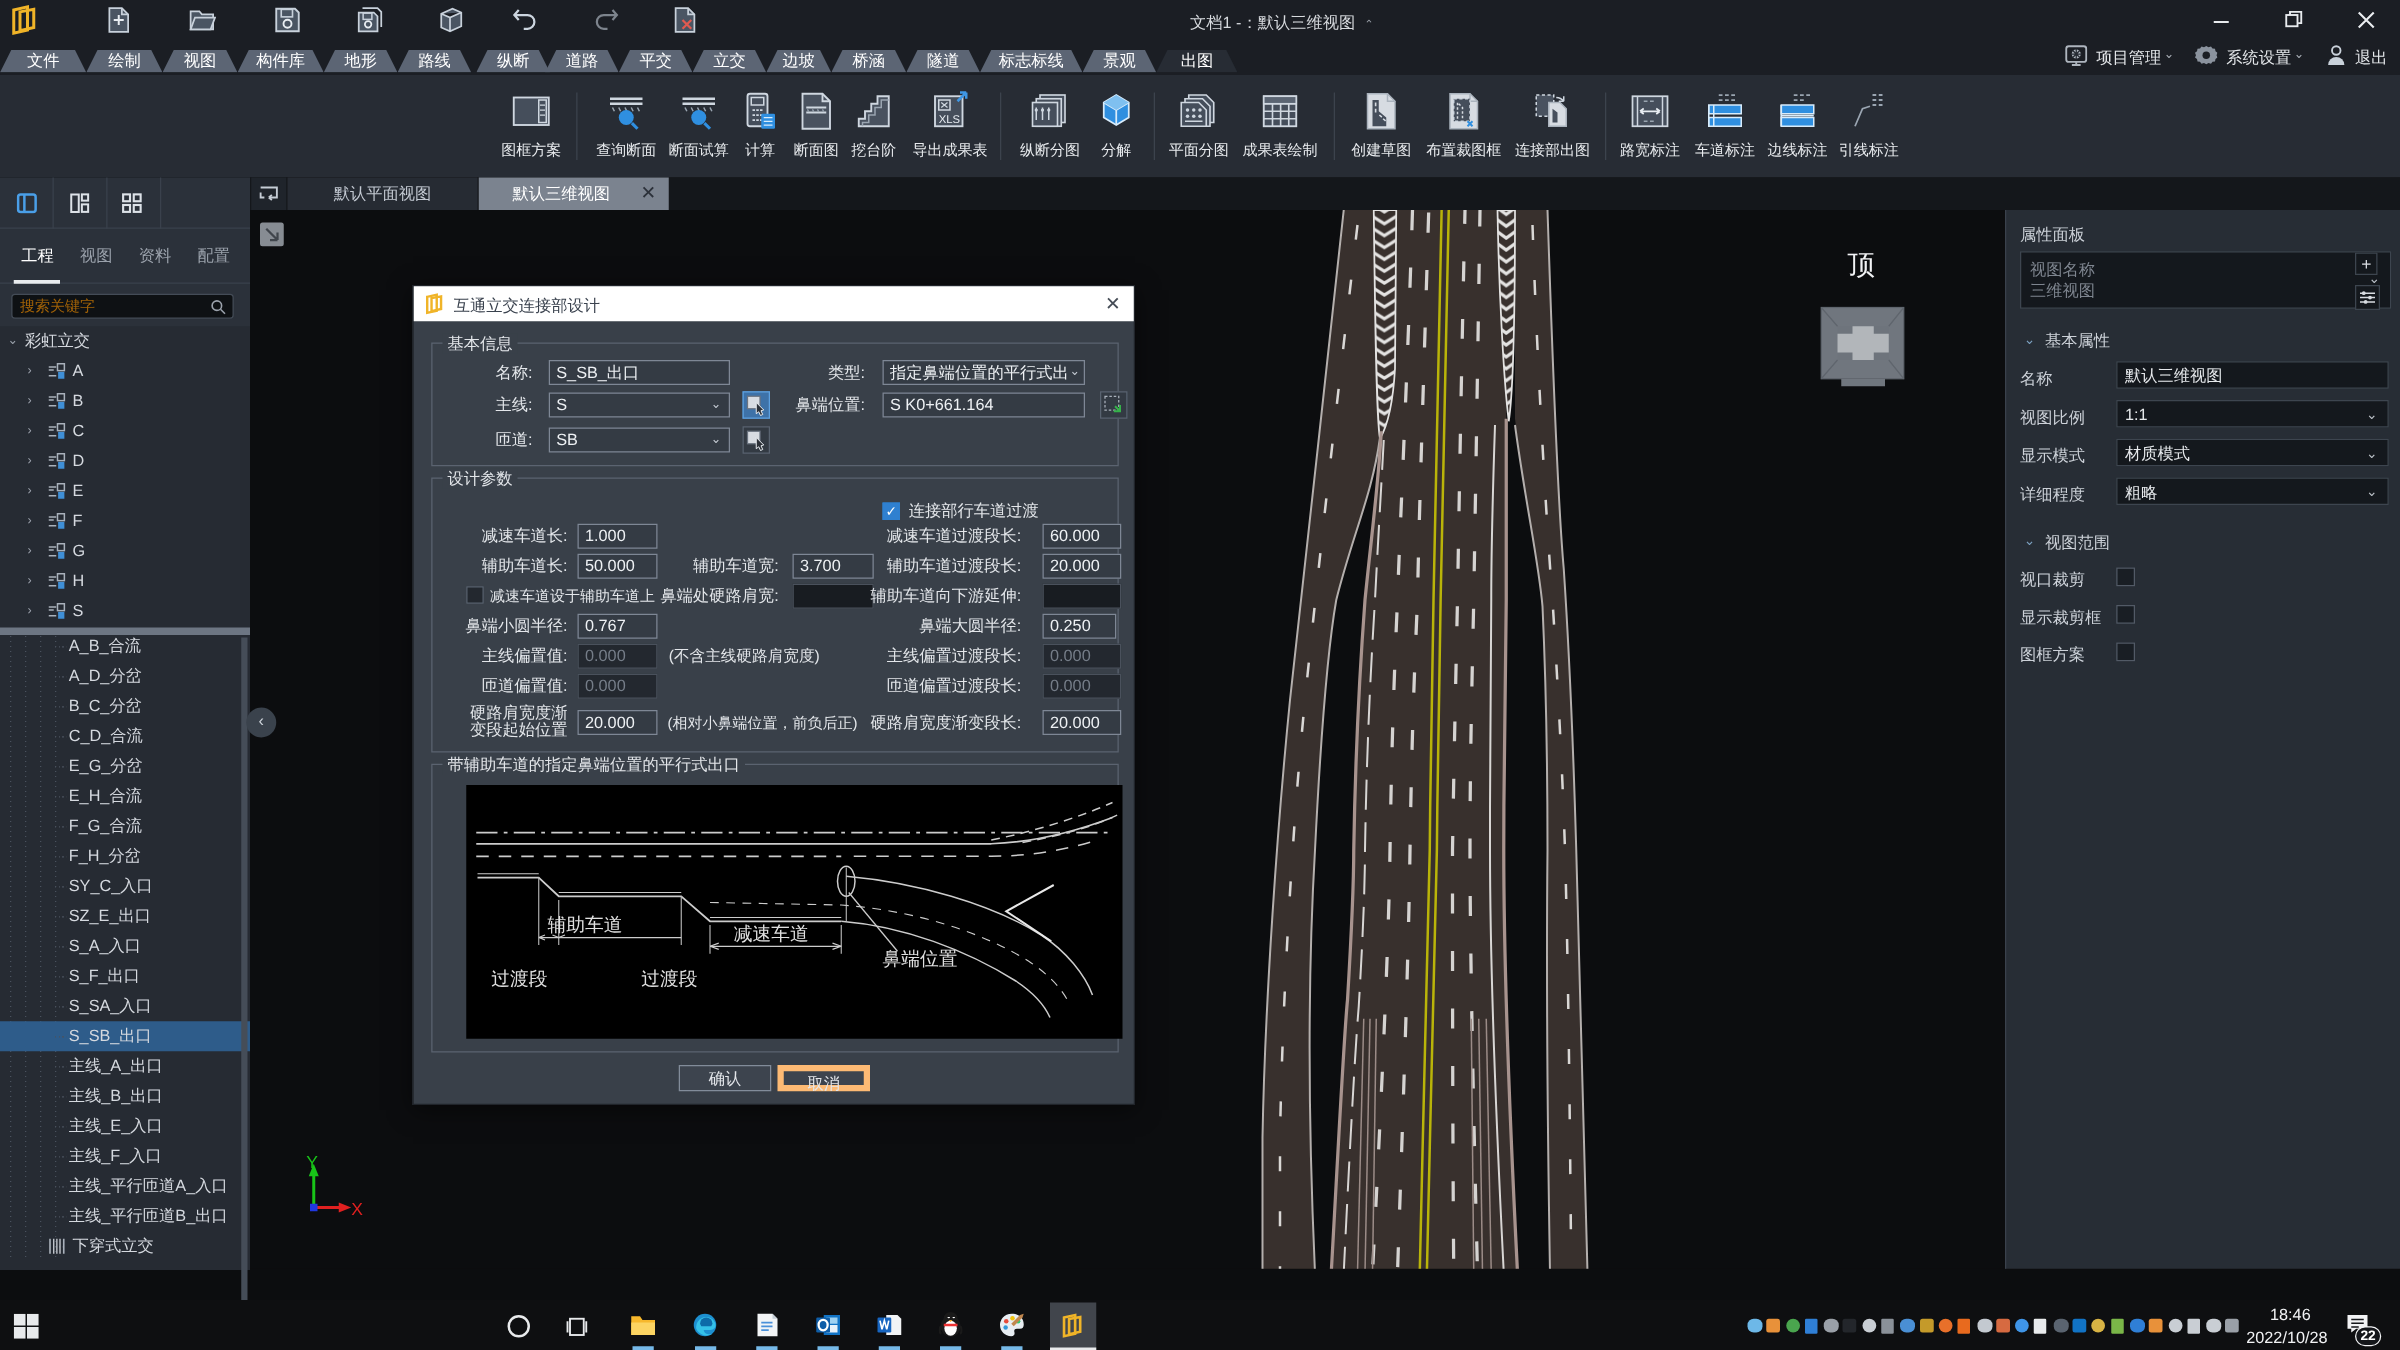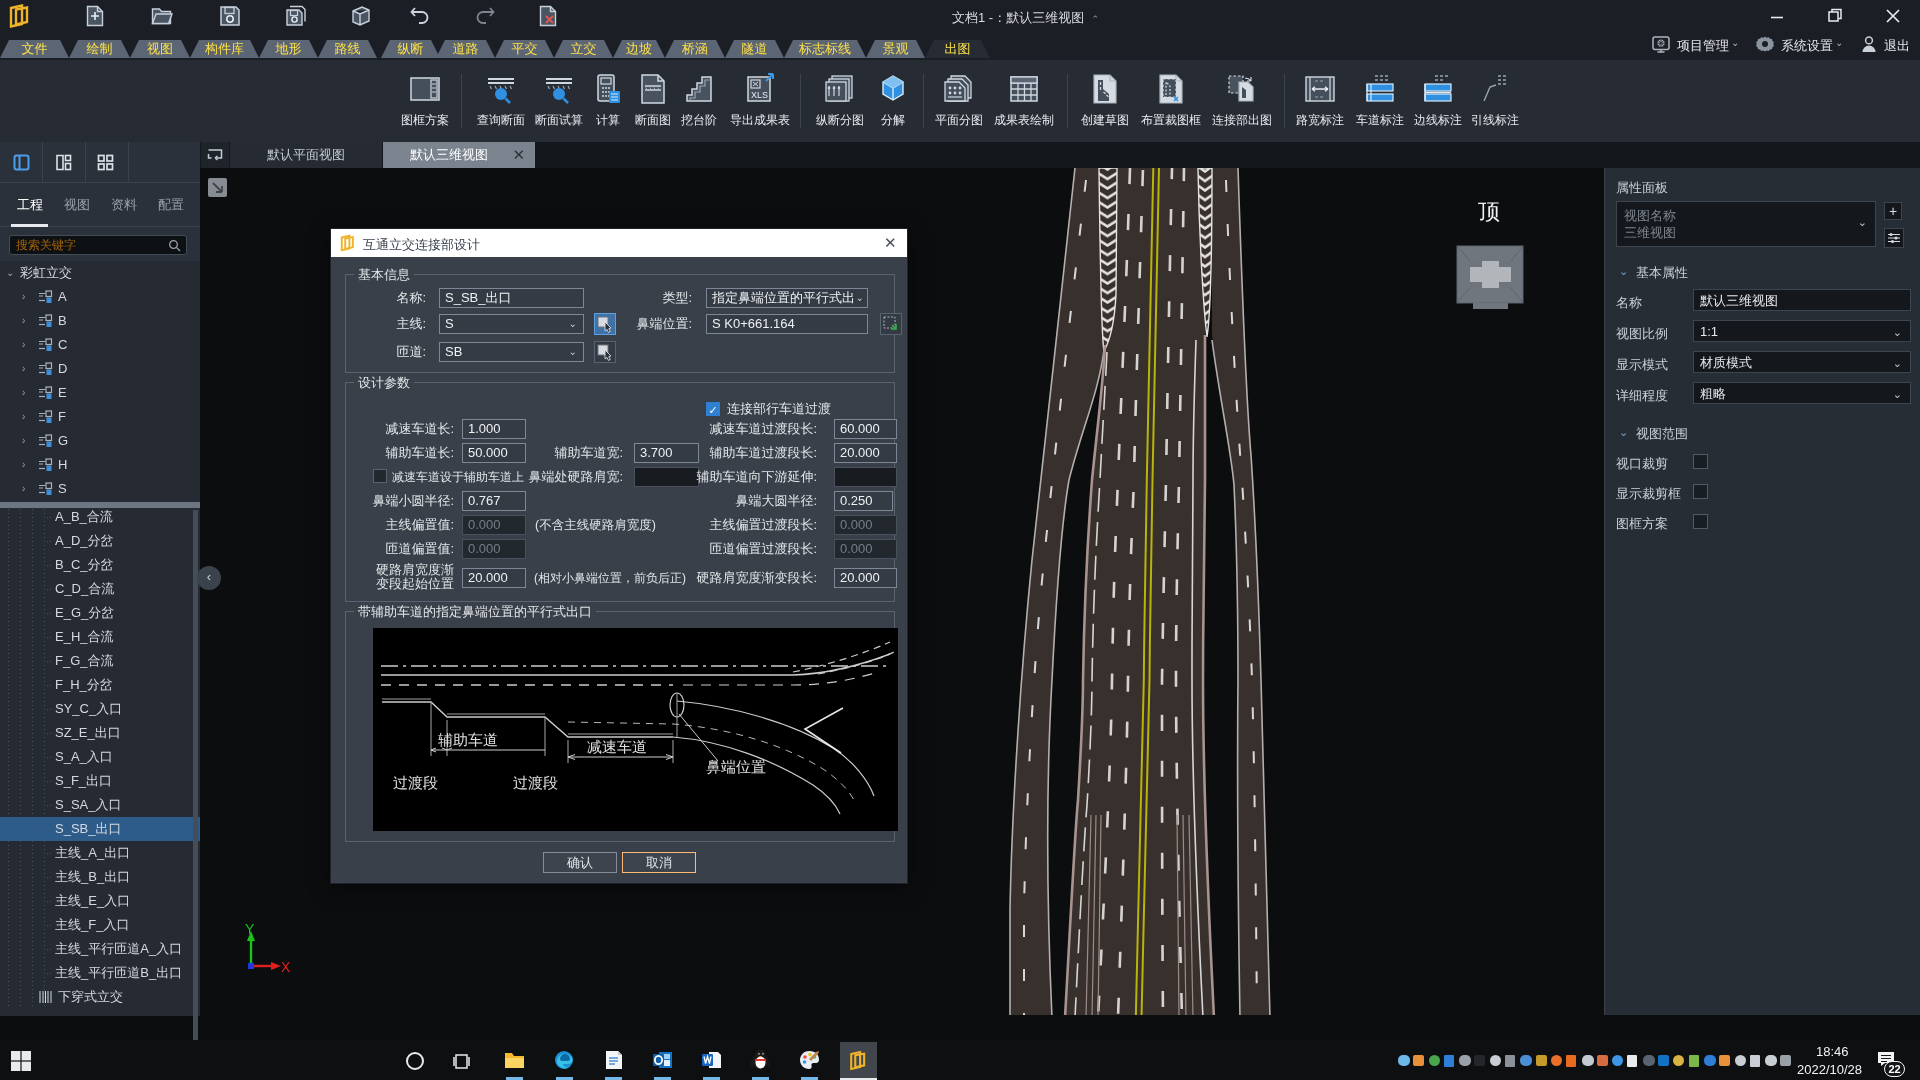--- a/index.html
+++ b/index.html
@@ -8,21 +8,21 @@
 .abs { position:absolute; }
 #app { position:relative; width:1920px; height:1080px; }
 
 
 #titlebar { position:absolute; left:0; top:0; width:1920px; height:32px; background:#1b1e24; }
 .tbicon { position:absolute; top:5px; width:22px; height:22px; }
 #apptitle { position:absolute; top:9px; left:952px; width:300px; color:#d7dade; font-size:13px; }
 
 
 #menubar { position:absolute; left:0; top:32px; width:1920px; height:28px; background:#1b1e24; }
-.mtab { position:absolute; top:8px; height:18px; background:#5c6574; color:#fde047;
+.mtab { position:absolute; top:8px; height:18px; background:#5c6574; color:#ffffff;
   font-size:13px; text-align:center; line-height:18px;
   clip-path:polygon(9px 0, calc(100% - 9px) 0, 100% 100%, 0 100%); }
 .mtab.active { background:#272c34; }
 .mritem { position:absolute; top:5px; color:#e4e7ea; font-size:13px; }
 
 
 #ribbon { position:absolute; left:0; top:60px; width:1920px; height:82px; background:#272c34; }
 .rsep { position:absolute; top:14px; width:1px; height:54px; background:#3c434d; }
 .rtool { position:absolute; top:12px; text-align:center; color:#e8ebee; font-size:12px; }
 .rtool svg { display:block; margin:0 auto 6px auto; }
@@ -610,21 +610,21 @@
         <path d="M251,966 L274,966" stroke="#e02020" stroke-width="2.4"></path>
         <path d="M281,966 L271,962 L271,970 Z" fill="#e02020"></path>
         <rect x="248" y="963" width="6" height="6" fill="#2038e0"></rect>
         <text x="245" y="934" fill="#18c418" font-size="14" font-family="Liberation Sans">Y</text>
         <text x="281" y="972" fill="#e02020" font-size="14" font-family="Liberation Sans">X</text>
       </g>
     </svg>
   </div>
   <div id="rightpanel">
     <div class="abs" style="left:11px;top:11px">属性面板</div>
-    <div class="abs" style="left:11px;top:33px;width:260px;height:46px;background:#14181d;border:1px solid #3d454f;color:#7e858f">
+    <div class="abs" style="left:11px;top:33px;width:297px;height:46px;background:#14181d;border:1px solid #3d454f;color:#7e858f">
       <div class="abs" style="left:7px;top:5px">视图名称</div>
       <div class="abs" style="left:7px;top:22px">三维视图</div>
       <div class="abs" style="right:8px;top:14px;color:#c0c6cd;font-size:11px">⌄</div>
     </div>
     <div class="abs" style="left:279px;top:34px;width:18px;height:18px;background:#14181d;border:1px solid #3d454f;color:#d8dce1;text-align:center;line-height:16px;font-size:14px">+</div>
     <svg class="abs" style="left:279px;top:60px;width:20px;height:20px" viewBox="0 0 20 20">
       <rect x="0.5" y="0.5" width="19" height="19" fill="#14181d" stroke="#3d454f"></rect>
       <path d="M4 6.5 h12 M4 10 h12 M4 13.5 h12" stroke="#d8dce1" stroke-width="1.2"></path>
       <circle cx="7" cy="6.5" r="1.5" fill="#d8dce1"></circle>
         <circle cx="12" cy="10" r="1.5" fill="#d8dce1"></circle>
@@ -860,15 +860,15 @@
           <path d="M195,129 l7,-2.5 M195,129 l7,2.5 M300,129 l-7,-2.5 M300,129 l-7,2.5" stroke="#cccccc" stroke-width="1"></path>
           <text x="65" y="117" fill="#e0e0e0" font-size="15" font-family="Liberation Serif">辅助车道</text>
           <text x="214" y="124" fill="#e0e0e0" font-size="15" font-family="Liberation Serif">减速车道</text>
           <text x="20" y="160" fill="#e0e0e0" font-size="15" font-family="Liberation Serif">过渡段</text>
           <text x="140" y="160" fill="#e0e0e0" font-size="15" font-family="Liberation Serif">过渡段</text>
           <text x="333" y="144" fill="#e0e0e0" font-size="15" font-family="Liberation Serif">鼻端位置</text>
         </svg>
       </div>
     </div>
     <div class="abs" style="left:212px;top:623px;width:74px;height:21px;background:#3d444e;border:1px solid #828c9a;text-align:center;line-height:19px;font-size:13px">确认</div>
-    <div class="abs" style="left:291px;top:623px;width:74px;height:21px;background:#3d444e;border:1px solid #fdba74;text-align:center;line-height:19px;font-size:13px">取消</div>
+    <div class="abs" style="left:291px;top:623px;width:74px;height:21px;background:#3d444e;border:5px solid #fdba74;text-align:center;line-height:19px;font-size:13px">取消</div>
   </div>
 </div>
 
 </body></html>

